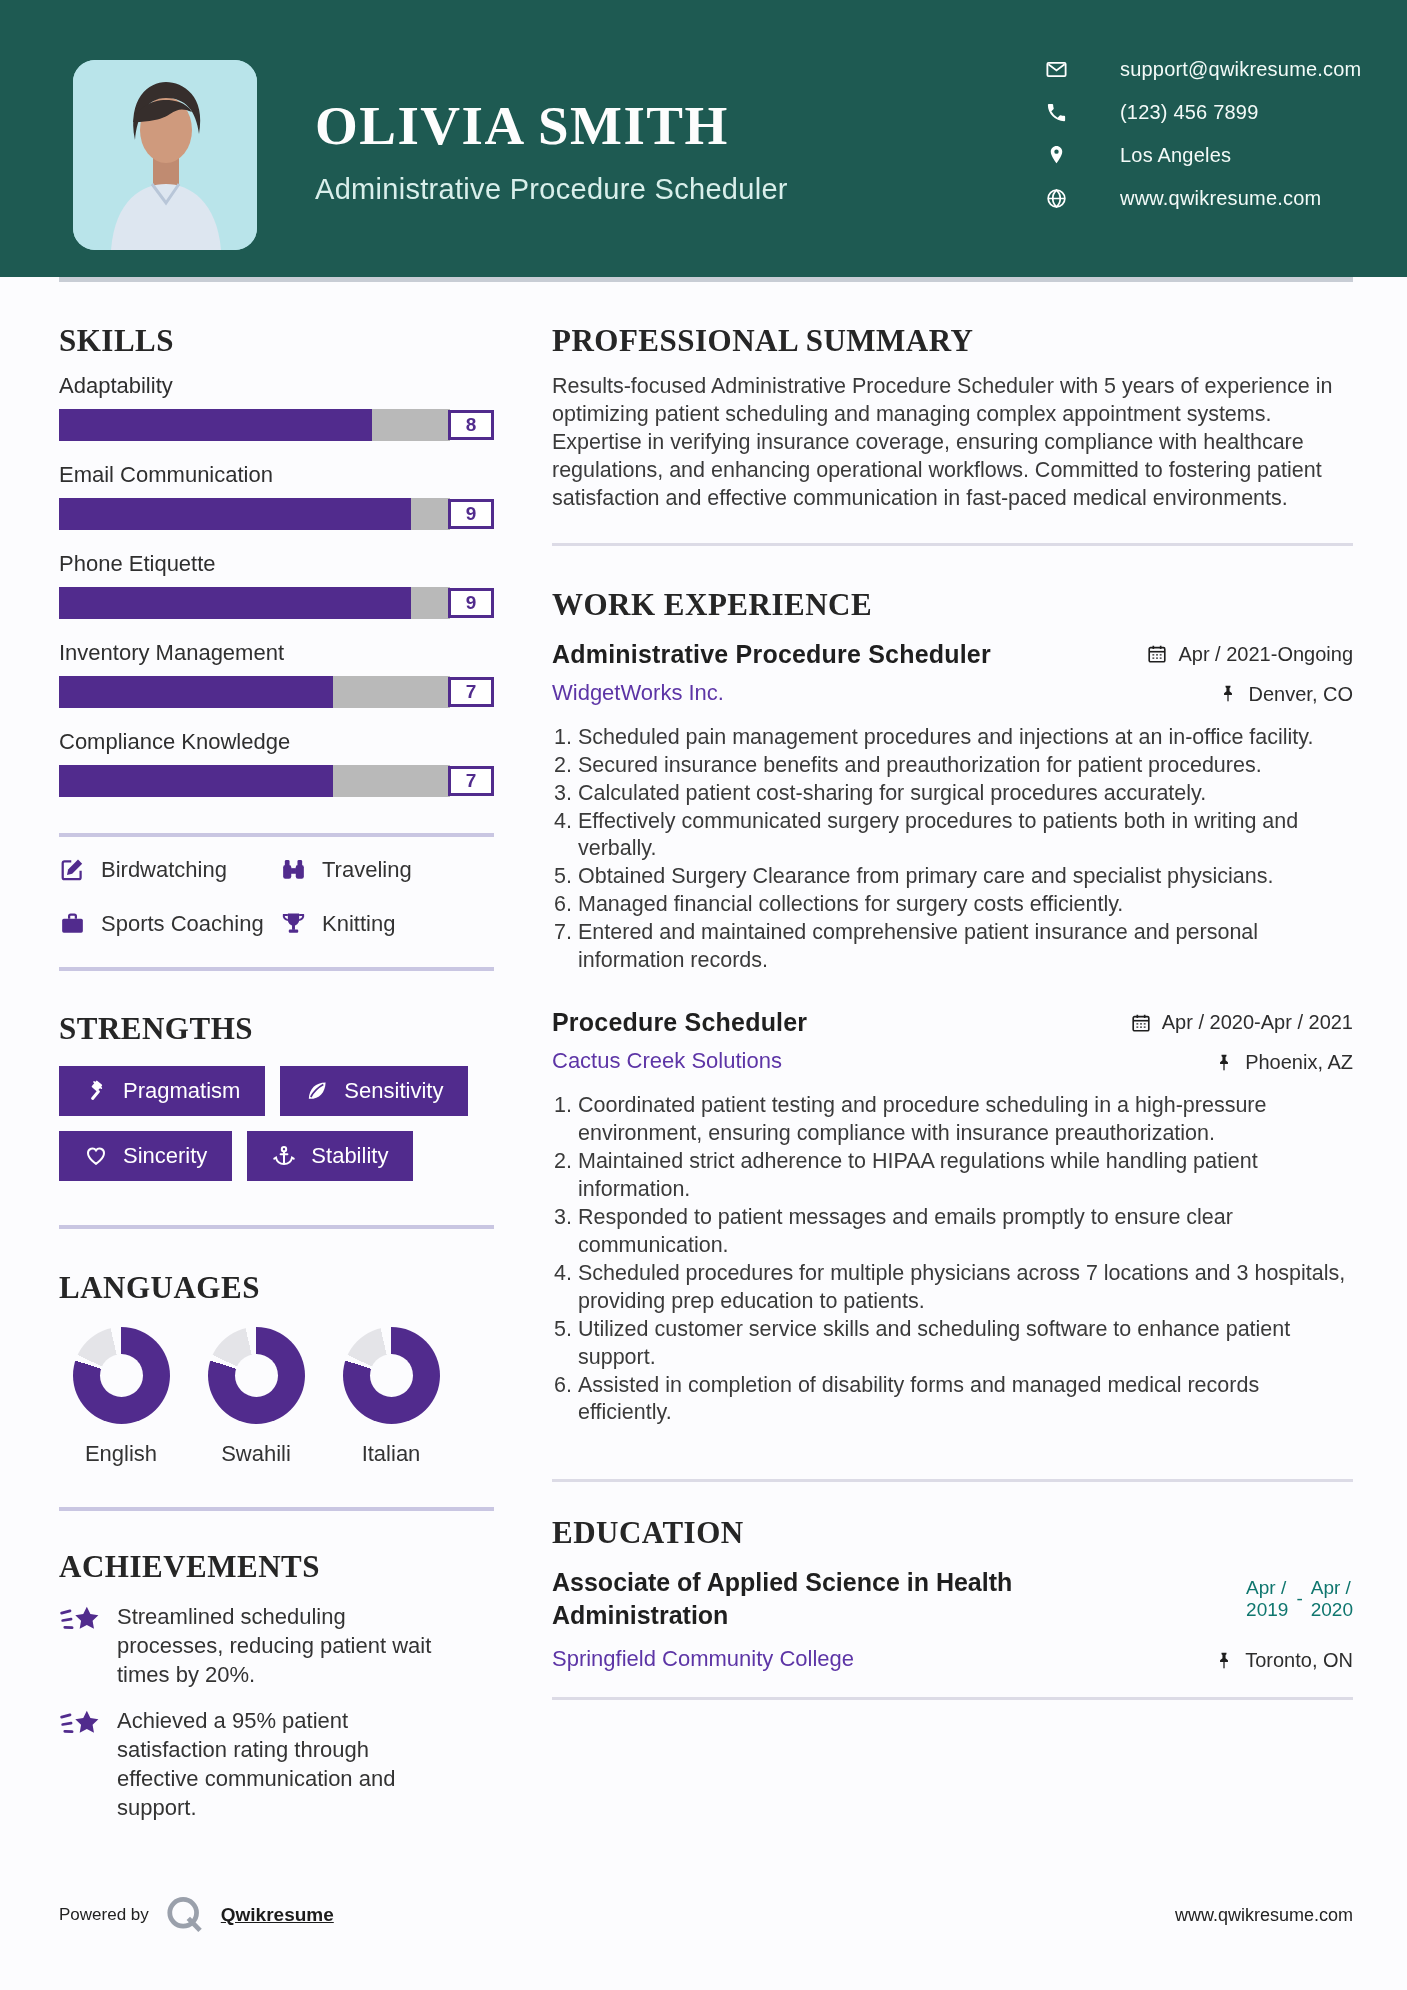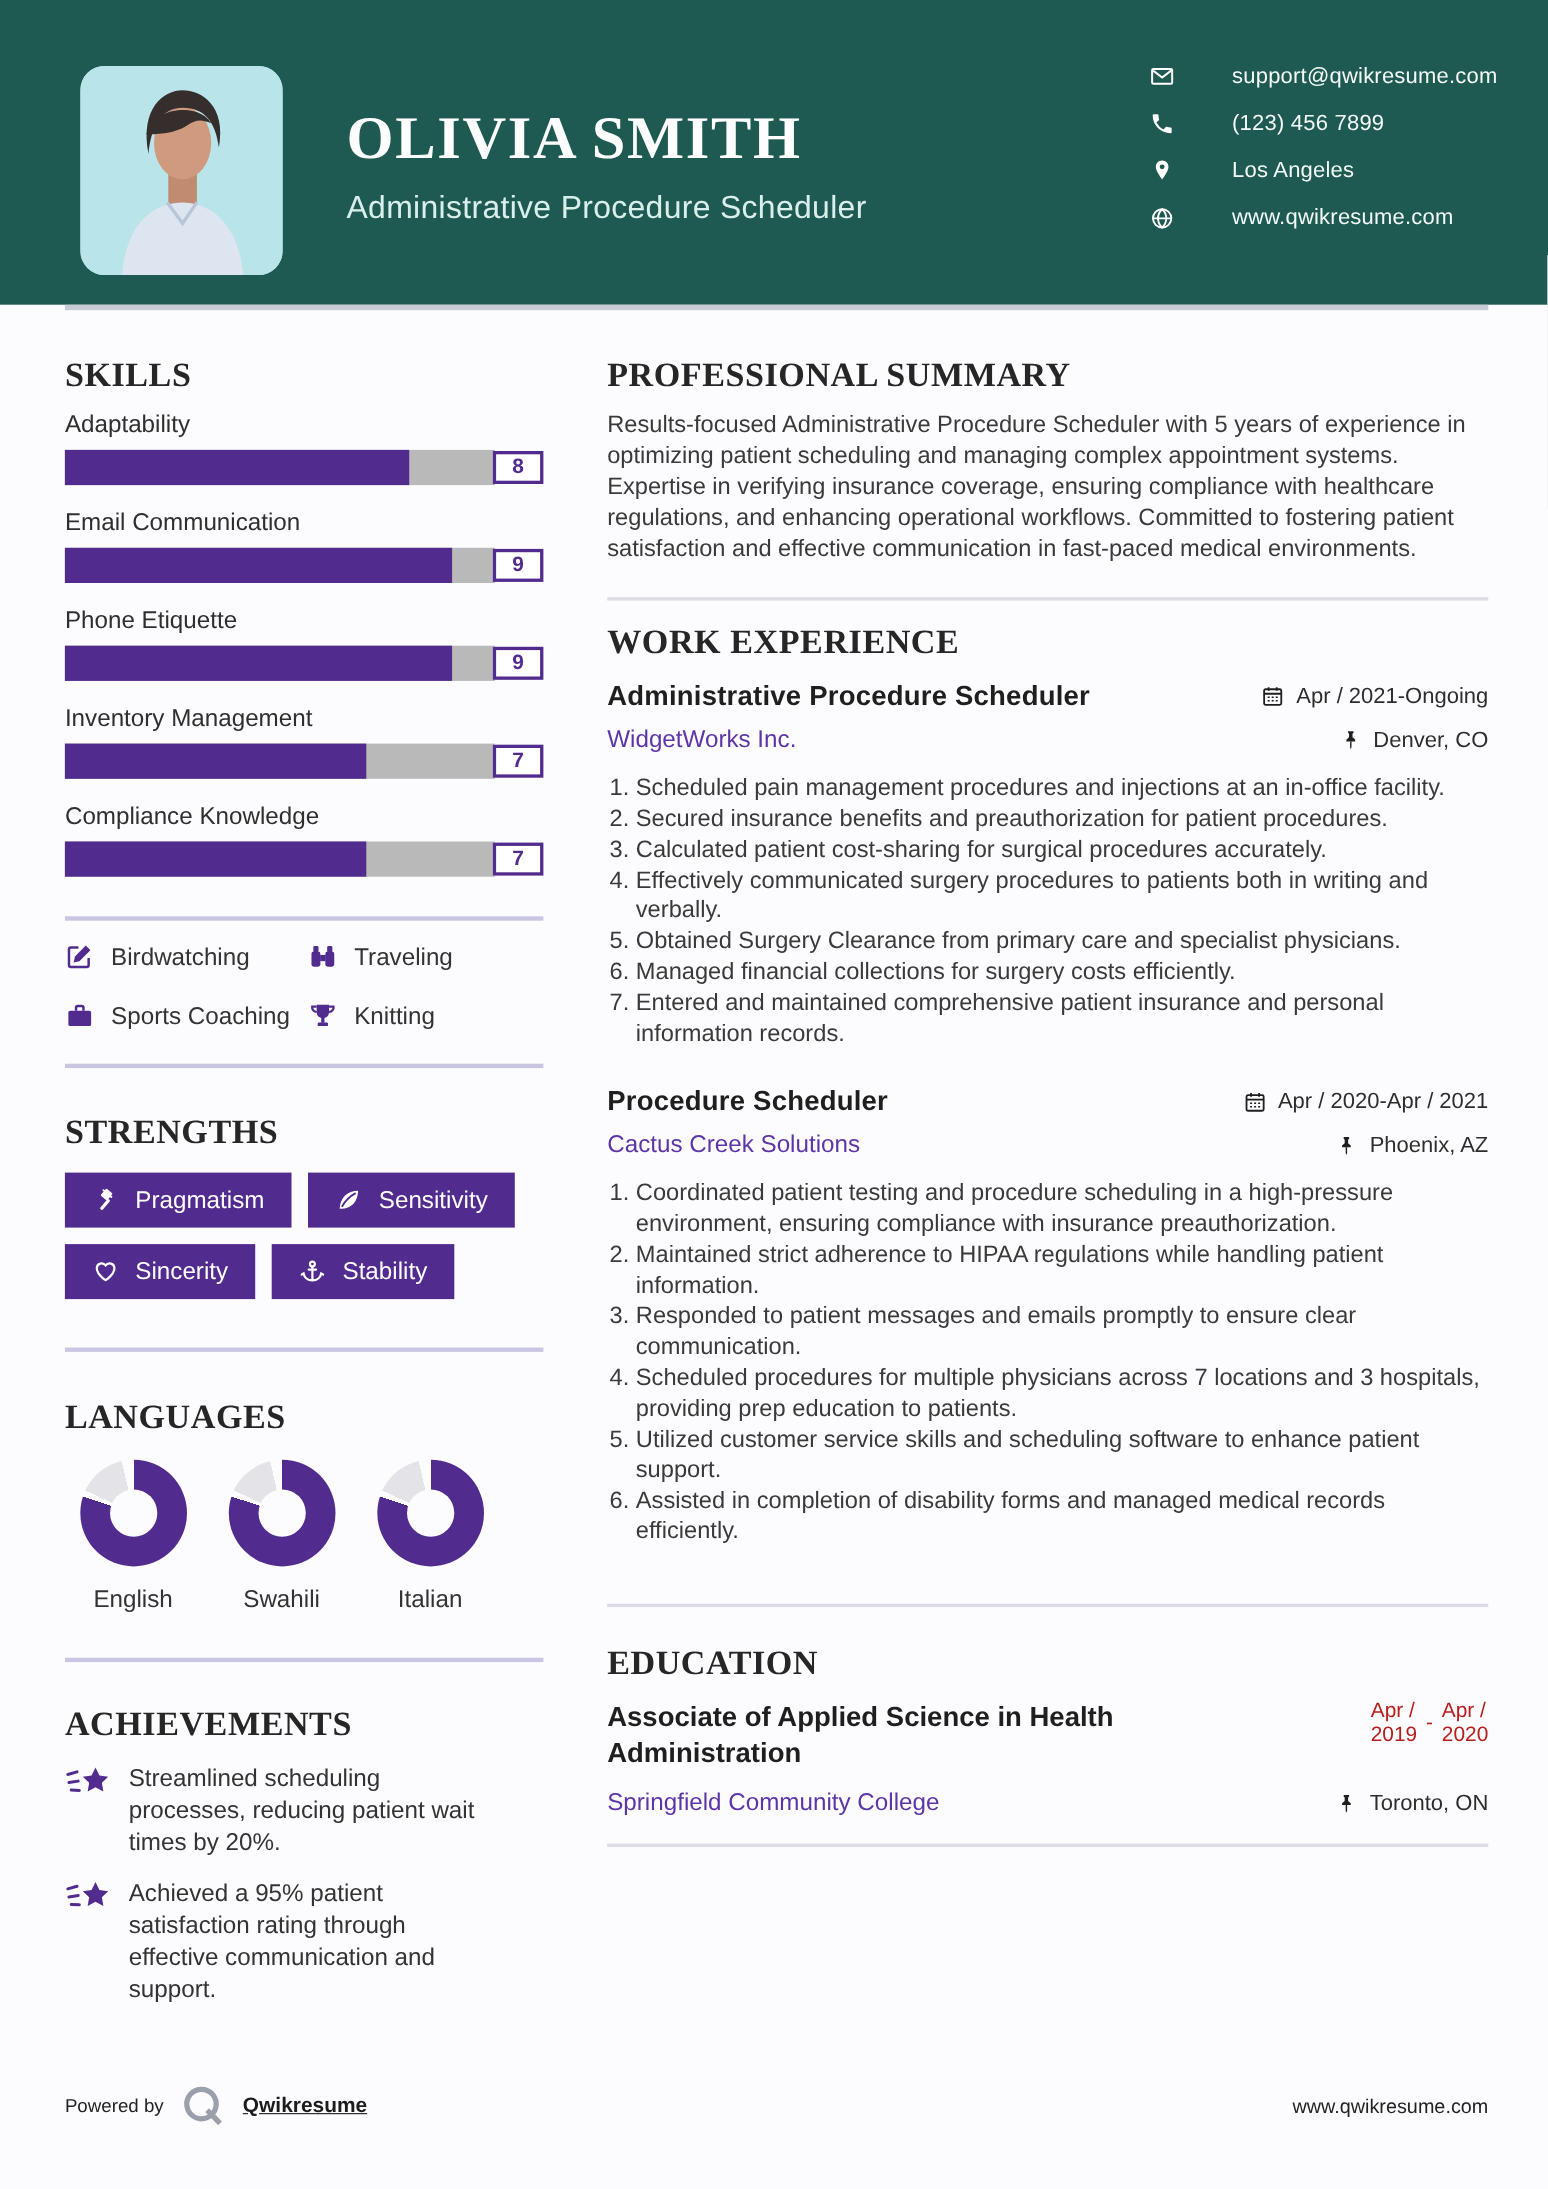--- a/index.html
+++ b/index.html
@@ -68,36 +68,36 @@
   
   .achievements h2{margin-top:38px;}
   .achv{display:flex; gap:16px; margin-top:17px; align-items:flex-start;}
   .achv .aicon{width:42px; height:34px; color:var(--accent); flex:none; margin-top:2px;}
   .achv .atext{font-size:22px; line-height:1.32; color:#333; max-width:335px;}
 
   
   .summary h2{margin-top:46px;}
   .summary p{margin-top:14px; font-size:21.5px; line-height:1.3; color:var(--text);}
   .sum-divider{margin-top:30px;}
-  .work h2{margin-top:20px;}
+  .work h2{margin-top:41px;}
   .job{margin-top:17px;}
   .job + .job{margin-top:33px;}
   .job-head{display:flex; justify-content:space-between; align-items:flex-start; gap:20px;}
   .job-title-text{font-size:25px; font-weight:700; color:#1f1f1f; letter-spacing:.2px;}
   .meta{display:flex; align-items:center; gap:10px; font-size:20px; color:#2d2d2d; white-space:nowrap; margin-top:3px;}
   .meta .micon{width:22px; height:22px; color:#1f1f1f; flex:none;}
   .company-row{display:flex; justify-content:space-between; align-items:center; margin-top:11px;}
   .company{font-size:22px; color:var(--link);}
   .job ol{margin-top:18px; padding-left:26px;}
   .job li, .edu-desc{font-size:21.5px; line-height:1.3; color:var(--text);}
   .work-divider{margin-top:52px;}
   .education h2{margin-top:33px;}
   .edu-head{display:flex; justify-content:space-between; align-items:flex-start; gap:20px; margin-top:15px;}
   .degree{font-size:25px; font-weight:700; color:#1f1f1f; max-width:560px; line-height:1.3;}
-  .edu-date{display:flex; gap:8px; font-size:19px; line-height:1.15; color:#b91c1c; white-space:nowrap; margin-top:0;}
+  .edu-date{display:flex; gap:8px; font-size:19px; line-height:1.15; color:#0f766e; white-space:nowrap; margin-top:11px;}
   .edu-date .micon{margin-top:6px;}
   .edu-date .d2{display:inline-block; text-align:left;}
   .edu-sep{align-self:center;}
   .edu-school-row{display:flex; justify-content:space-between; align-items:center; margin-top:15px;}
   .school{font-size:22px; color:var(--link);}
   .edu-desc{margin-top:17px; max-width:720px;}
   .edu-divider{margin-top:25px;}
 
   
   .footer{position:absolute; left:59px; right:54px; top:1893px; display:flex; justify-content:space-between; align-items:center;}

